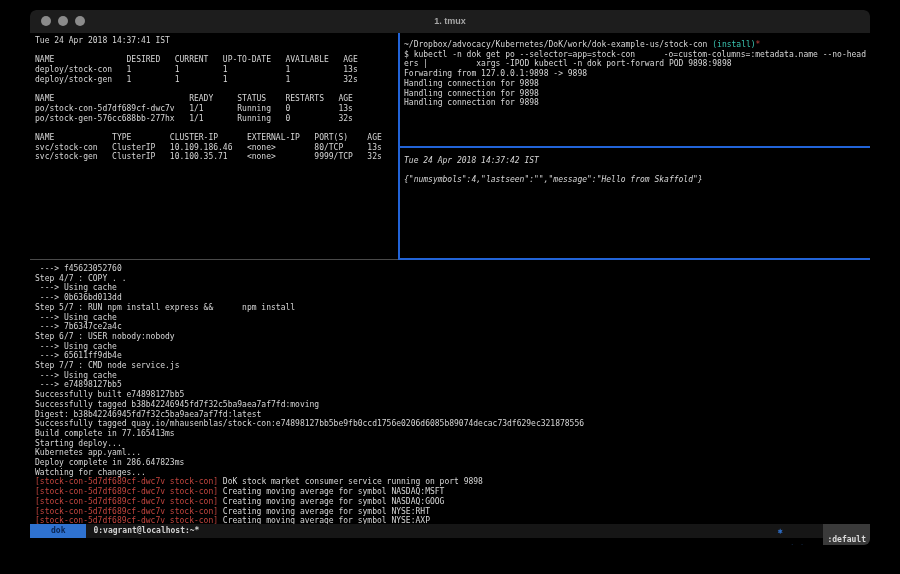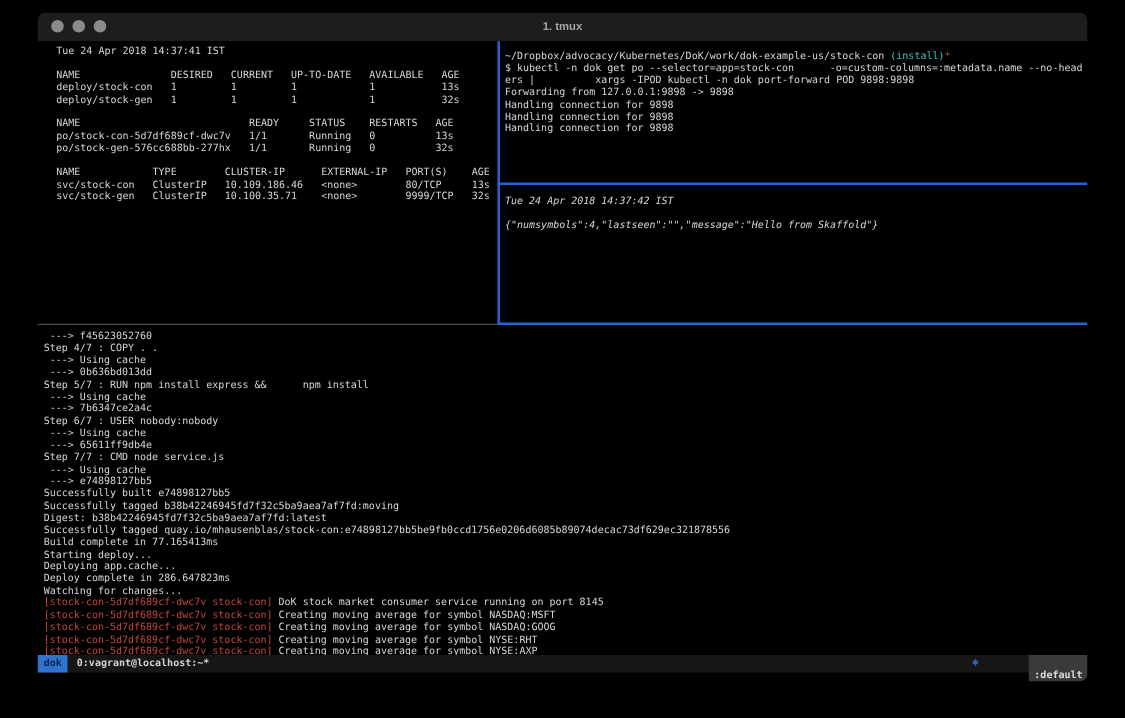--- a/index.html
+++ b/index.html
@@ -27,40 +27,40 @@
   .t-pane{
     position:absolute;overflow:hidden;
     font:8px/9.7px "DejaVu Sans Mono",monospace;
     color:var(--terminal-text,#d6d6d6);
   }
   .t-line{display:flex;white-space:pre;min-height:9.7px;}
   .c-red{color:var(--red,#c2453e);}
   .c-cyan{color:var(--cyan,#3ac5b2);}
   .c-pushright{margin-left:auto;}
 
-  .pane-tl{left:15px;top:3px;width:362px;height:218px;}
+  .pane-tl{left:5px;top:3px;width:362px;height:218px;}
   .pane-tr{left:374px;top:7px;width:462px;height:104px;}
   .pane-mr{left:374px;top:123px;width:462px;height:100px;font-style:italic;}
   .pane-b{left:5px;top:231px;width:830px;height:264px;}
 
   .divider{position:absolute;}
   .v-active{left:368px;top:0;width:2px;height:227px;background:var(--pane-border-active,#2264d8);}
   .h1{left:368px;top:113px;width:472px;height:2px;background:var(--pane-border-active,#2264d8);}
   .h2l{left:0;top:226px;width:368px;height:1px;background:var(--pane-border,#4a4a4a);}
   .h2r{left:368px;top:225px;width:472px;height:2px;background:var(--pane-border-active,#2264d8);}
 
   .statusbar{
     position:absolute;left:0;right:0;top:491px;height:14px;
     background:var(--status-bg,#161616);
     display:flex;align-items:stretch;
     font:bold 8px/14px "DejaVu Sans Mono",monospace;
   }
   .session-chip{
     background:var(--status-blue,#2f72d0);color:#0a2450;
-    padding:0 5px;display:flex;align-items:center;
+    padding:0 21px;display:flex;align-items:center;
   }
   .window-item{color:#d2d2d2;padding-left:7px;display:flex;align-items:center;font-weight:bold;}
   .status-right{margin-left:auto;display:flex;align-items:stretch;}
   .kube-icon{color:var(--status-blue,#2f72d0);display:flex;align-items:center;padding-right:2px;font-size:9px;}
   .kube-context{color:var(--status-blue,#2f72d0);display:flex;align-items:center;margin-top:26px;}
   .kube-ns{background:#3a3a3a;color:#dcdcdc;padding:16px 4px;display:flex;align-items:center;}
 </style>
 </head>
 <body>
 
@@ -127,24 +127,24 @@
         <div class="t-line"><span> ---&gt; 65611ff9db4e</span></div>
         <div class="t-line"><span>Step 7/7 : CMD node service.js</span></div>
         <div class="t-line"><span> ---&gt; Using cache</span></div>
         <div class="t-line"><span> ---&gt; e74898127bb5</span></div>
         <div class="t-line"><span>Successfully built e74898127bb5</span></div>
         <div class="t-line"><span>Successfully tagged b38b42246945fd7f32c5ba9aea7af7fd:moving</span></div>
         <div class="t-line"><span>Digest: b38b42246945fd7f32c5ba9aea7af7fd:latest</span></div>
         <div class="t-line"><span>Successfully tagged quay.io/mhausenblas/stock-con:e74898127bb5be9fb0ccd1756e0206d6085b89074decac73df629ec321878556</span></div>
         <div class="t-line"><span>Build complete in 77.165413ms</span></div>
         <div class="t-line"><span>Starting deploy...</span></div>
-        <div class="t-line"><span>Deploying app.cache...</span></div>
+        <div class="t-line"><span>Kubernetes app.yaml...</span></div>
         <div class="t-line"><span>Deploy complete in 286.647823ms</span></div>
         <div class="t-line"><span>Watching for changes...</span></div>
-        <div class="t-line"><span class="c-red">[stock-con-5d7df689cf-dwc7v stock-con]</span><span> DoK stock market consumer service running on port 8145</span></div>
+        <div class="t-line"><span class="c-red">[stock-con-5d7df689cf-dwc7v stock-con]</span><span> DoK stock market consumer service running on port 9898</span></div>
         <div class="t-line"><span class="c-red">[stock-con-5d7df689cf-dwc7v stock-con]</span><span> Creating moving average for symbol NASDAQ:MSFT</span></div>
         <div class="t-line"><span class="c-red">[stock-con-5d7df689cf-dwc7v stock-con]</span><span> Creating moving average for symbol NASDAQ:GOOG</span></div>
         <div class="t-line"><span class="c-red">[stock-con-5d7df689cf-dwc7v stock-con]</span><span> Creating moving average for symbol NYSE:RHT</span></div>
         <div class="t-line"><span class="c-red">[stock-con-5d7df689cf-dwc7v stock-con]</span><span> Creating moving average for symbol NYSE:AXP</span></div>
       </div>
 
     <div class="statusbar">
       <span class="session-chip">dok</span>
       <span class="window-item">0:vagrant@localhost:~*</span>
       <span class="status-right">

